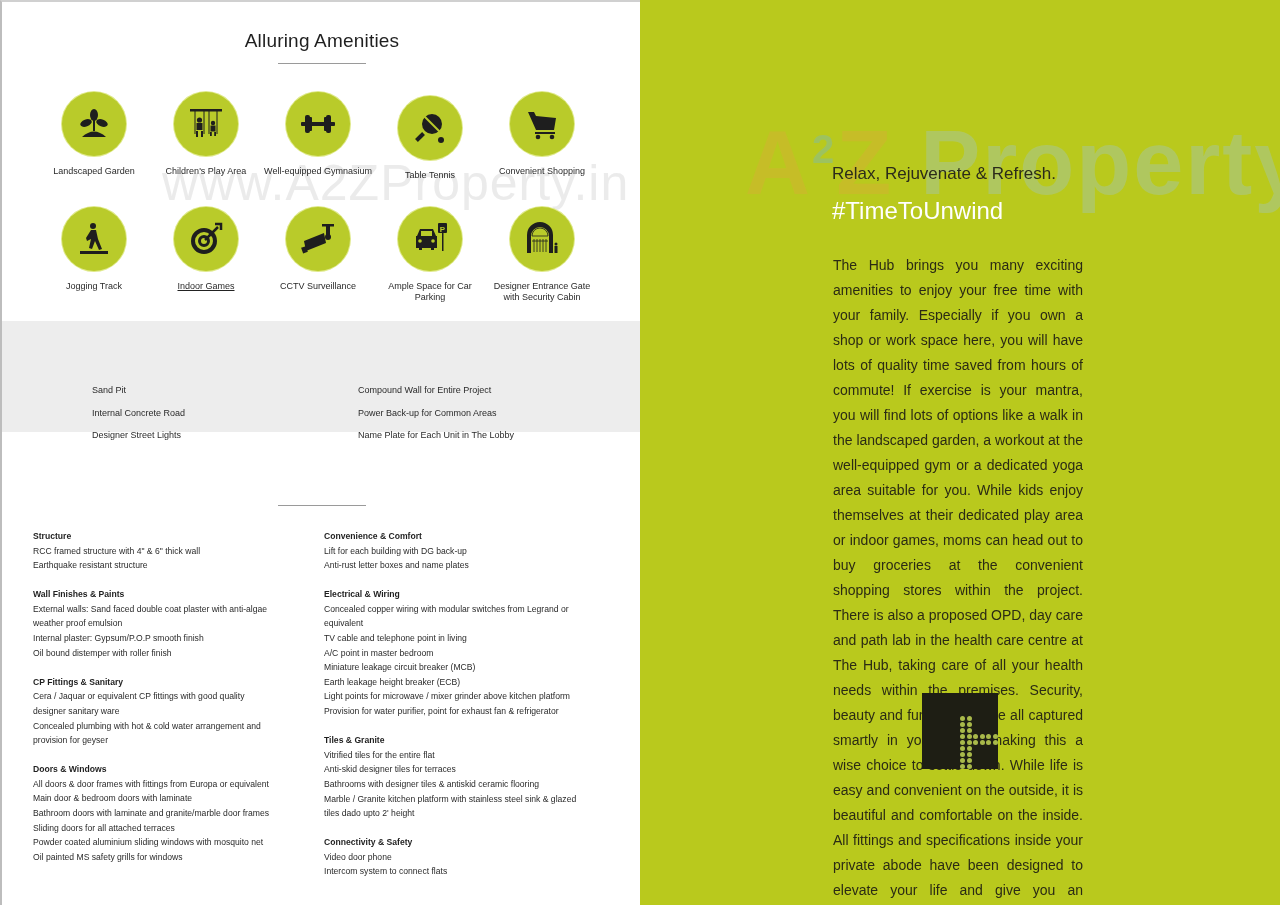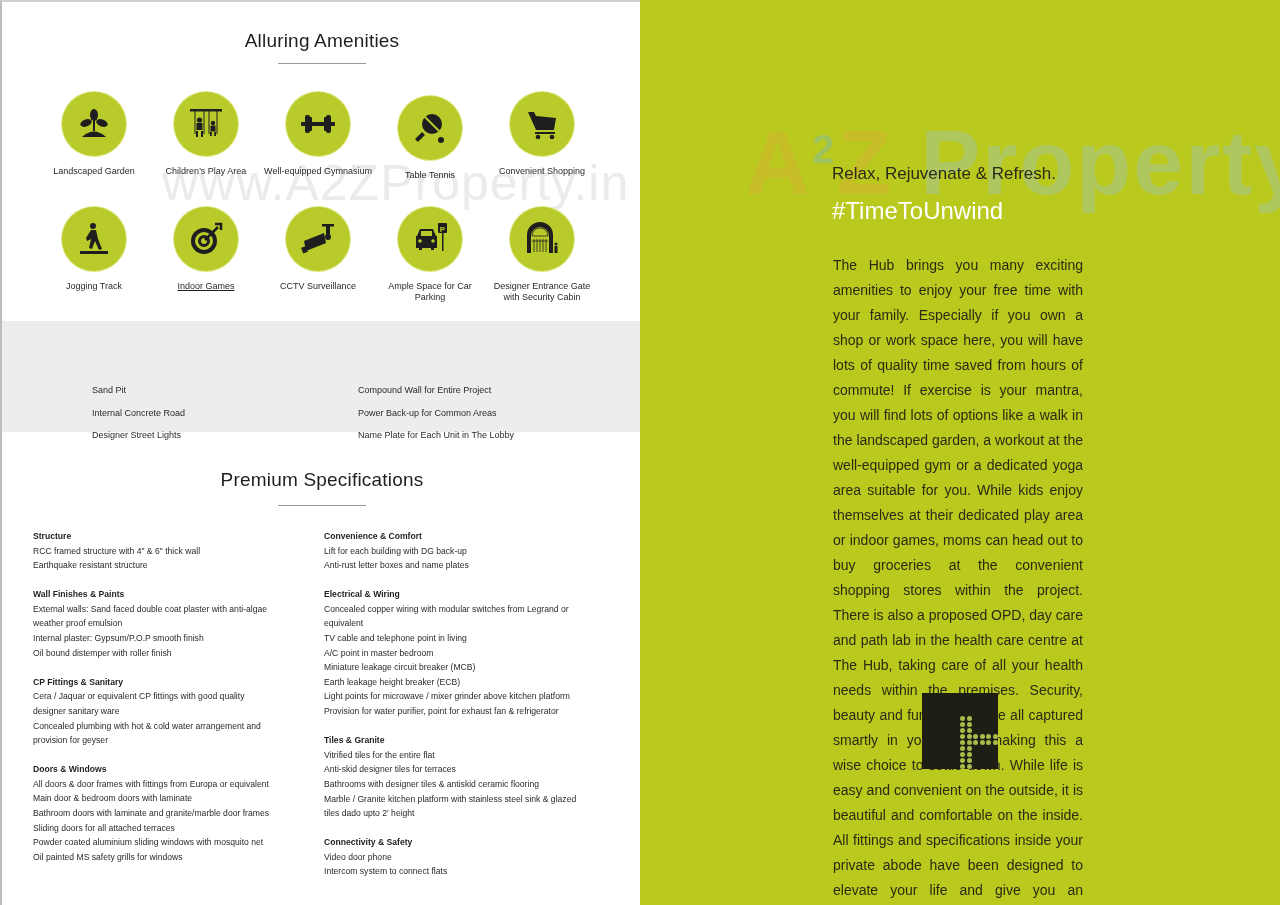--- a/index.html
+++ b/index.html
@@ -253,21 +253,20 @@
       <div class="item">Internal Concrete Road</div>
       <div class="item">Designer Street Lights</div>
     </div>
     <div class="band-col" style="left:356px;">
       <div class="item">Compound Wall for Entire Project</div>
       <div class="item">Power Back-up for Common Areas</div>
       <div class="item">Name Plate for Each Unit in The Lobby</div>
     </div>
   </div>
 
-  <div class="section-title" style="top:467px;">Premium Specifications</div>
   <div class="title-rule" style="top:503px;"></div>
 
   <div class="spec-col" style="left:31px;">
     <div class="spec-group">
       <div class="spec-head">Structure</div>
       <div class="spec-line">RCC framed structure with 4" &amp; 6" thick wall</div>
       <div class="spec-line">Earthquake resistant structure</div>
     </div>
     <div class="spec-group">
       <div class="spec-head">Wall Finishes &amp; Paints</div>

